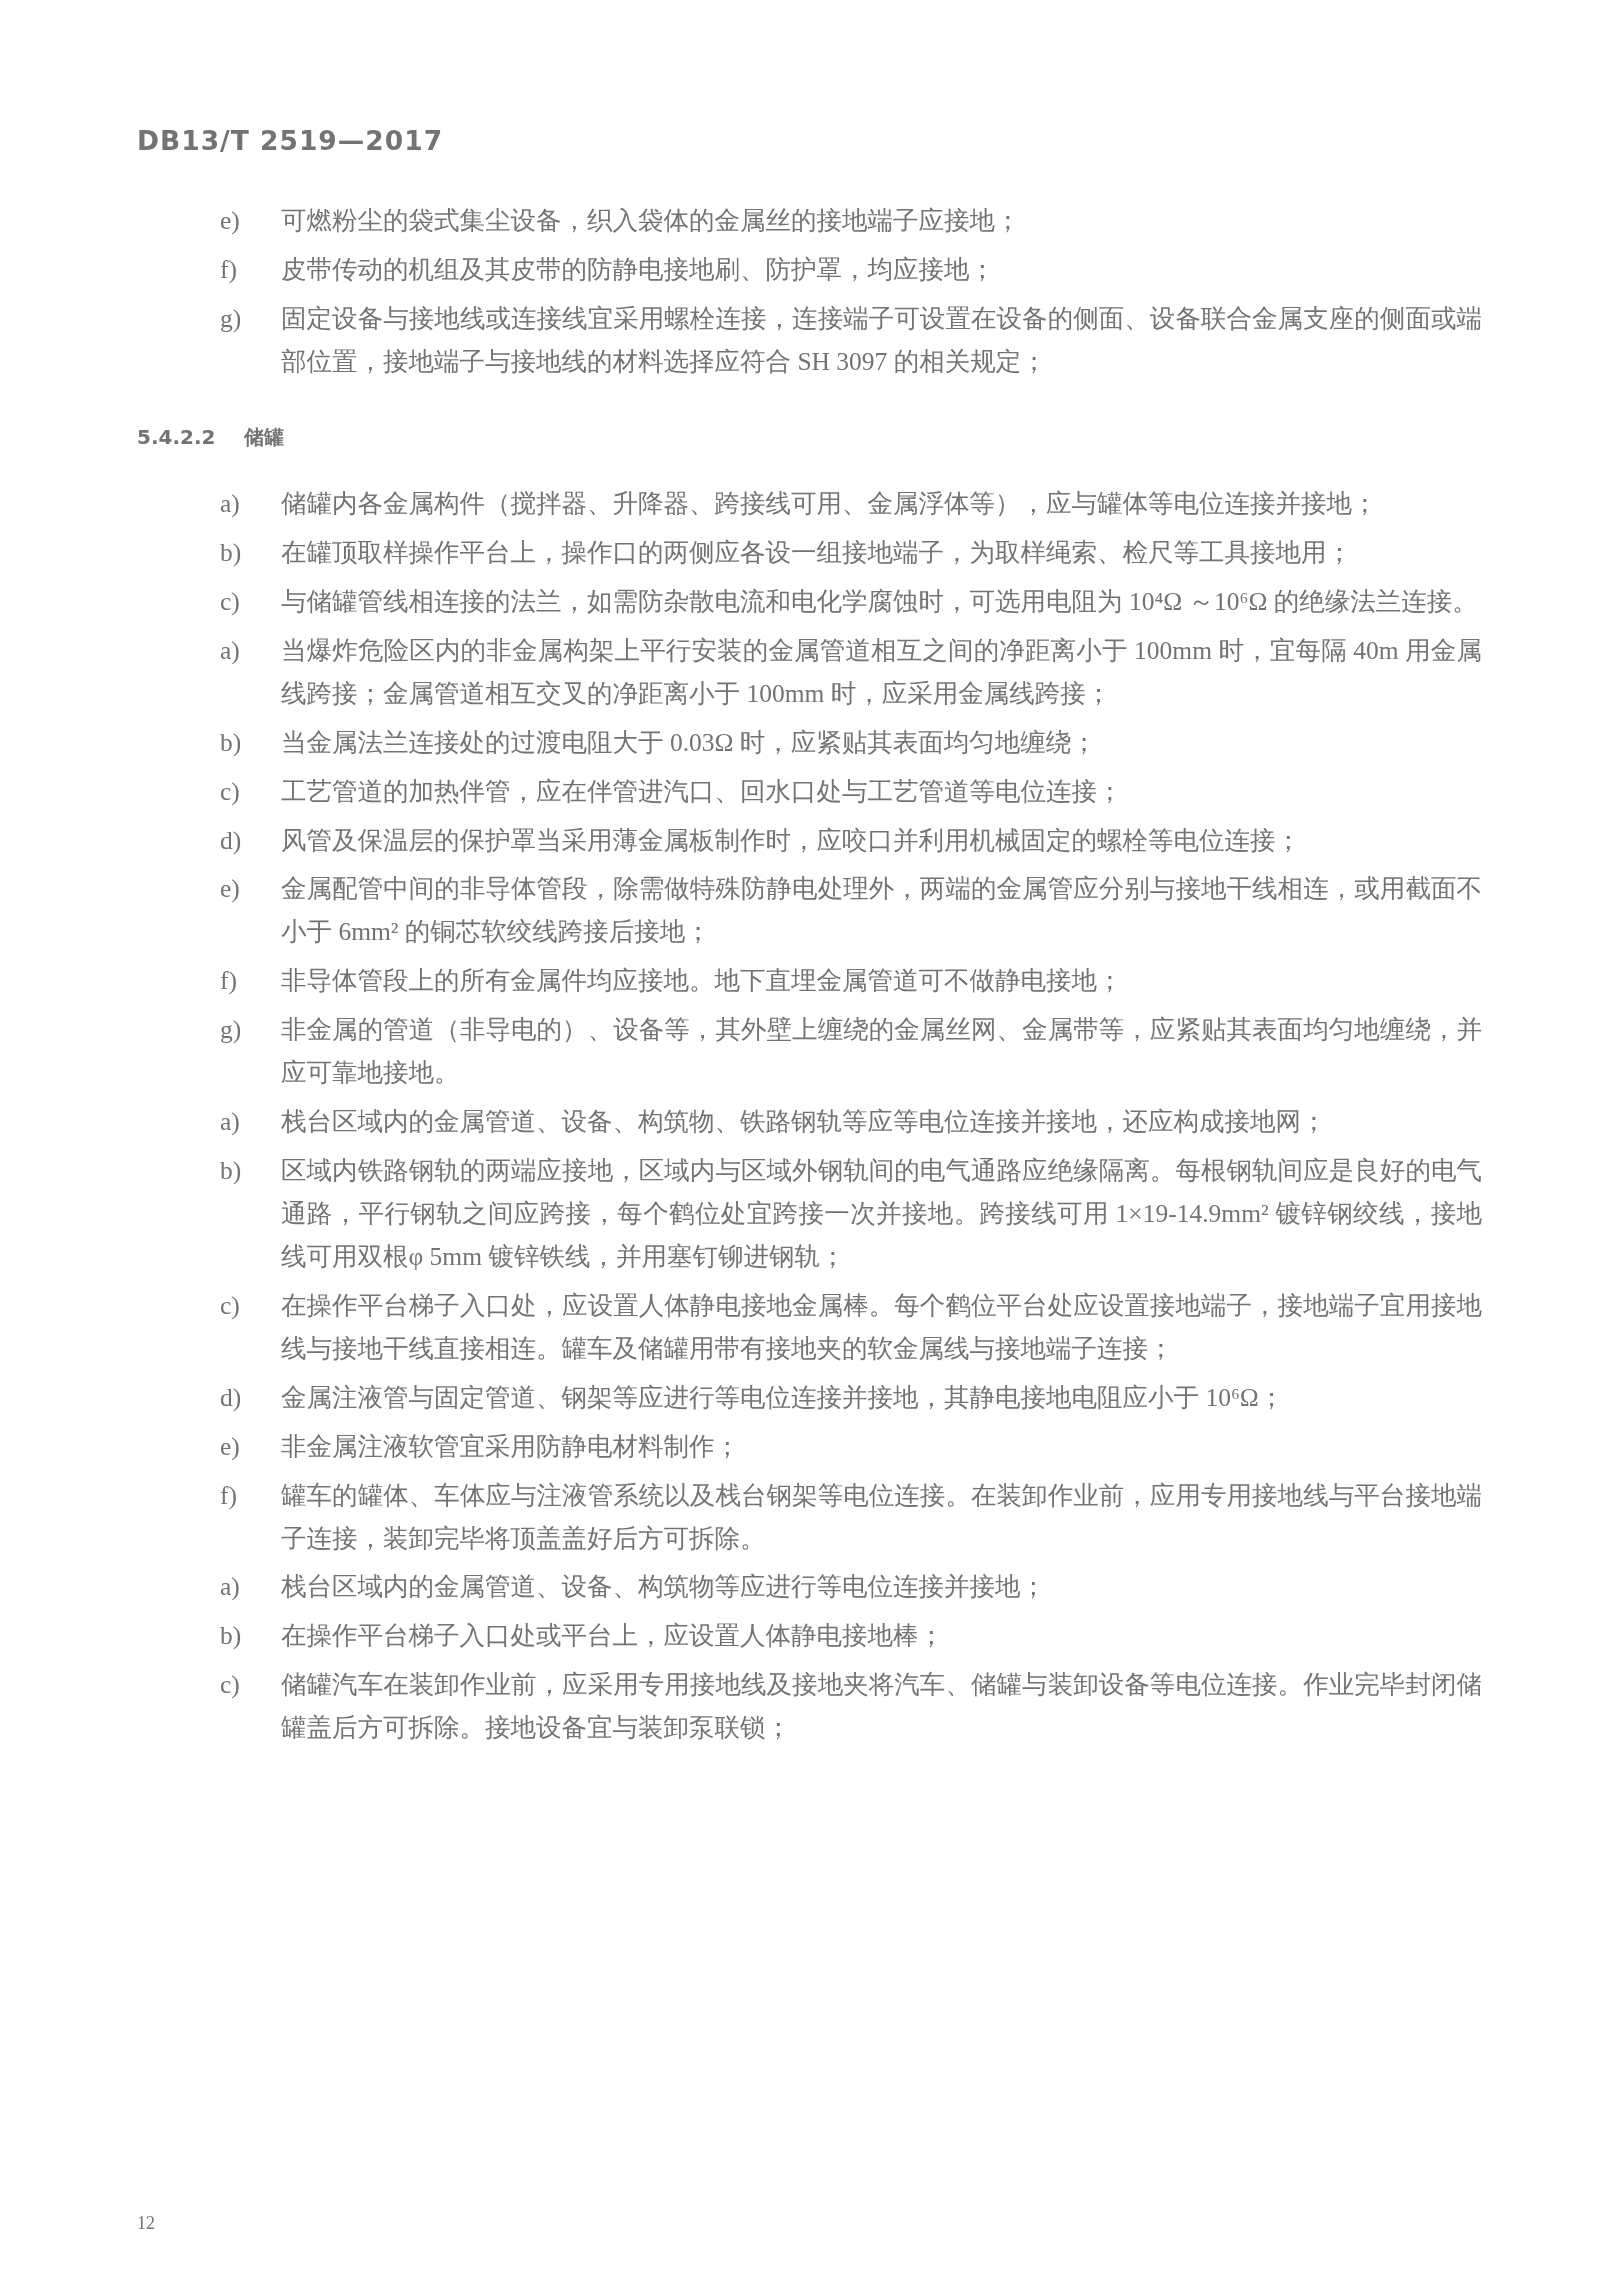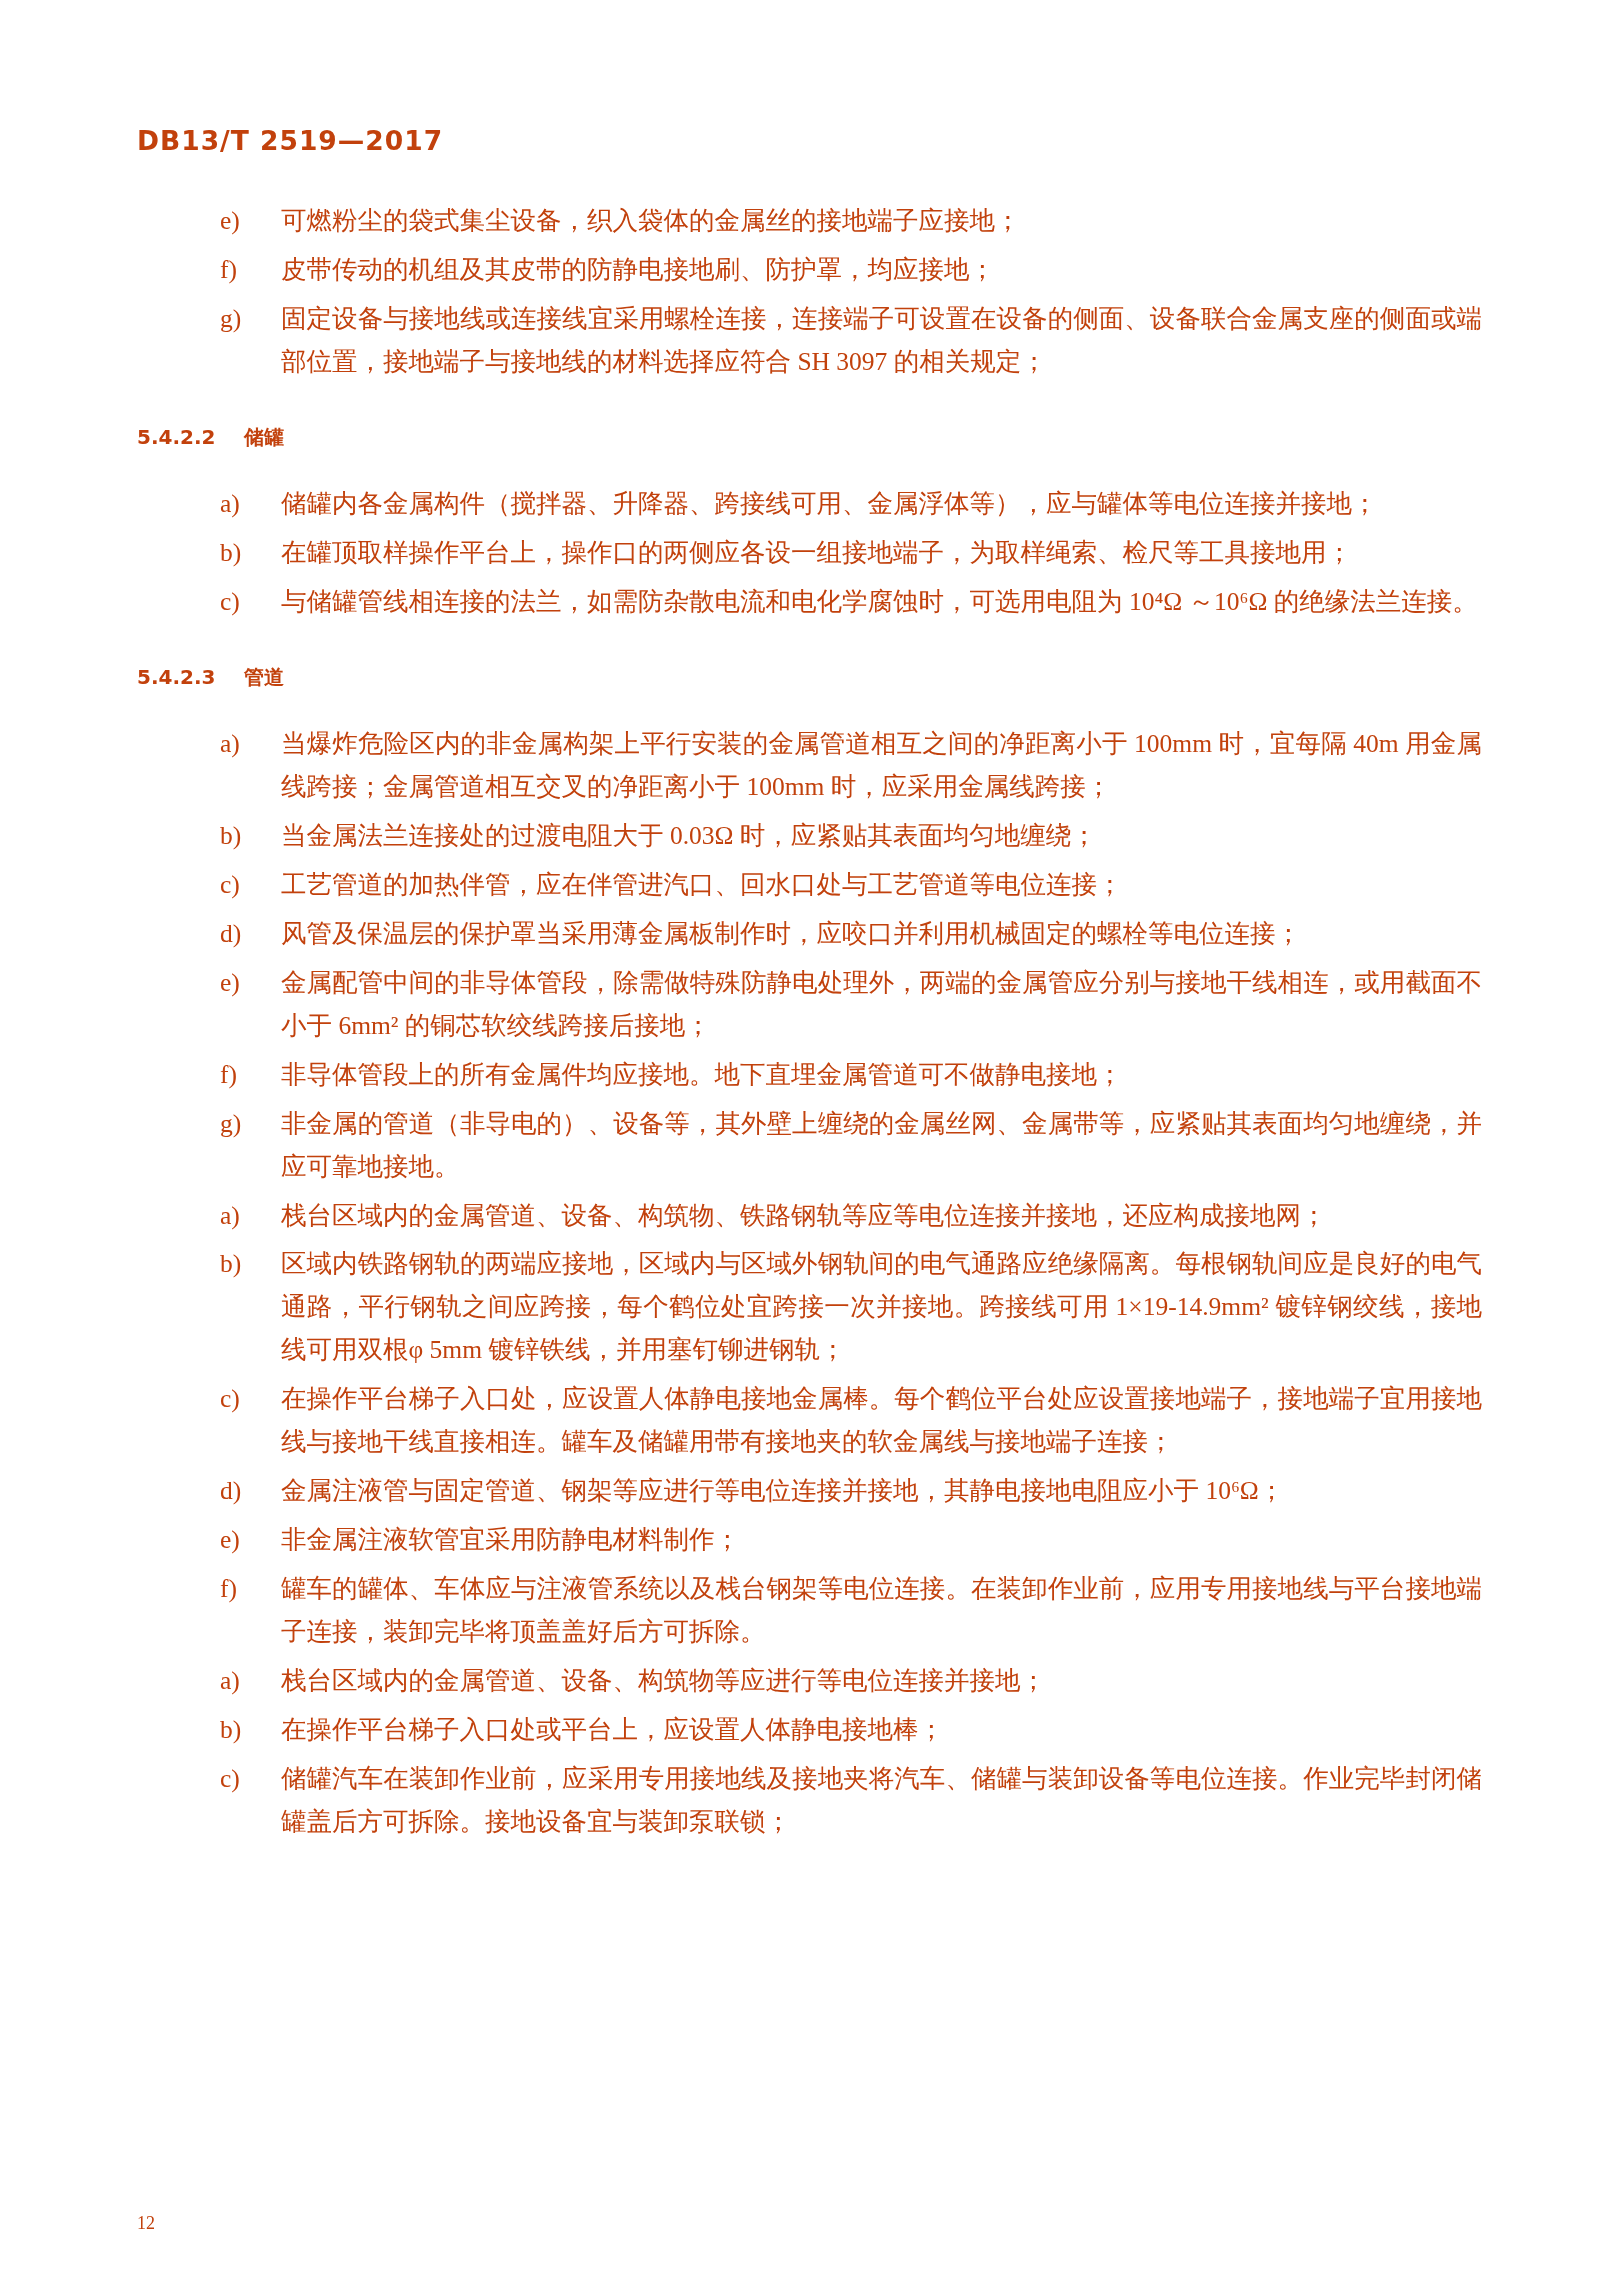--- a/index.html
+++ b/index.html
@@ -6,21 +6,21 @@
     margin: 0;
     padding: 0;
     background: #e9e9e9;
   }
   .page {
     position: relative;
     width: 1621px;
     height: 2293px;
     margin: 0 auto;
     background: #ffffff;
-    color: #c2410c;
+    color: #737373;
     font-family: "Liberation Serif", "DejaVu Serif", serif;
     overflow: hidden;
     box-sizing: border-box;
   }
   .content {
     position: absolute;
     left: 137px;
     right: 139px;
     top: 125px;
   }
@@ -101,24 +101,20 @@
       <div class="item">
         <span class="item-label">b)</span>
         <span class="item-text">在罐顶取样操作平台上，操作口的两侧应各设一组接地端子，为取样绳索、检尺等工具接地用；</span>
       </div>
       <div class="item">
         <span class="item-label">c)</span>
         <span class="item-text">与储罐管线相连接的法兰，如需防杂散电流和电化学腐蚀时，可选用电阻为 10⁴Ω ～10⁶Ω 的绝缘法兰连接。</span>
       </div>
     </div>
 
-    <div class="section-heading">
-      <span class="section-number">5.4.2.3</span>
-      <span class="section-title">管道</span>
-    </div>
     <div class="item-list">
       <div class="item">
         <span class="item-label">a)</span>
         <span class="item-text">当爆炸危险区内的非金属构架上平行安装的金属管道相互之间的净距离小于 100mm 时，宜每隔 40m 用金属线跨接；金属管道相互交叉的净距离小于 100mm 时，应采用金属线跨接；</span>
       </div>
       <div class="item">
         <span class="item-label">b)</span>
         <span class="item-text">当金属法兰连接处的过渡电阻大于 0.03Ω 时，应紧贴其表面均匀地缠绕；</span>
       </div>
       <div class="item">

